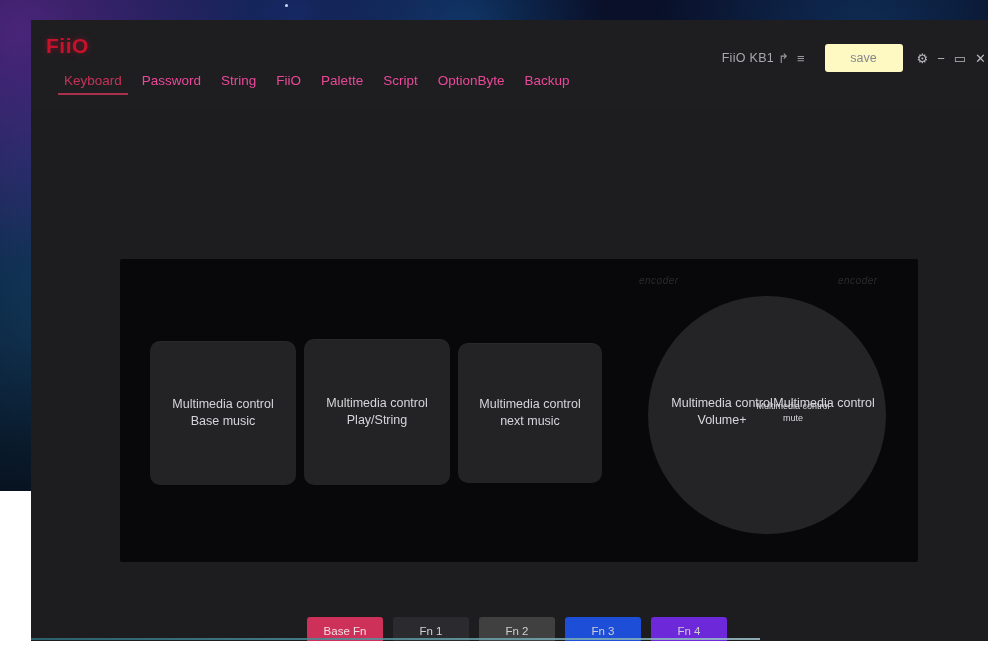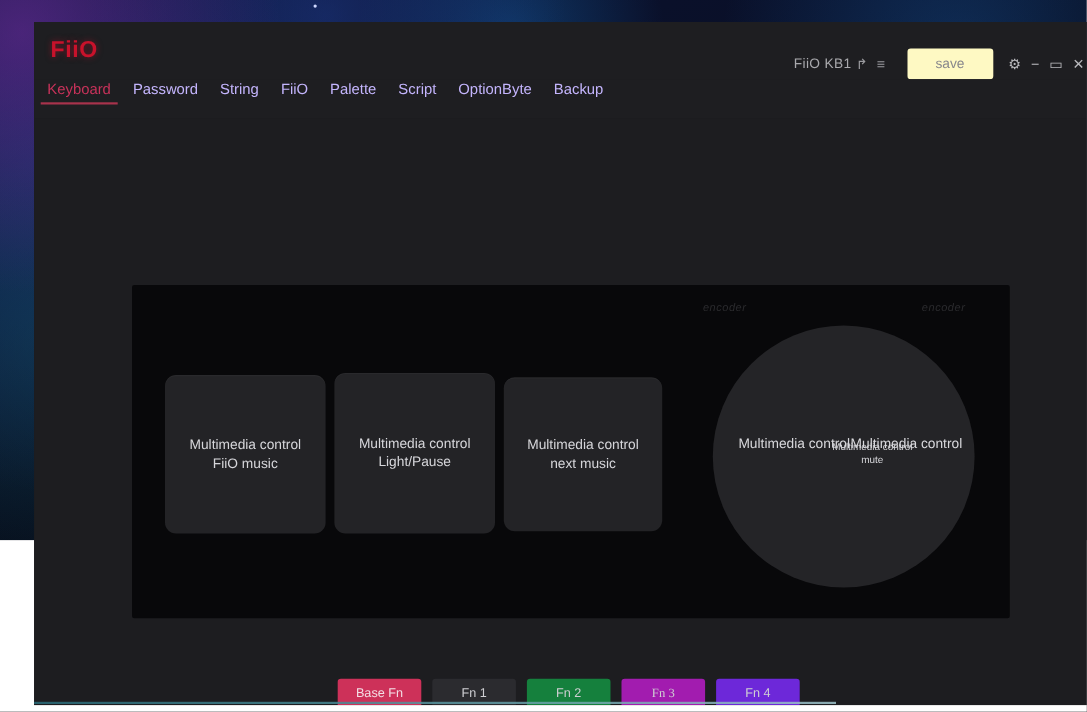--- a/index.html
+++ b/index.html
@@ -74,27 +74,27 @@
   #win-controls {
     margin-left: 14px; margin-right: 2px;
     display:flex; align-items:center; gap:9px;
   }
   .win-ctl { color:#b9b9bd; font-size:13px; line-height:1; cursor:default; }
   
   #navbar {
     position:relative;
     height: 36px;
     background:#1e1e21;
-    padding-left: 2px;
+    padding-left: 23px;
     display:flex; align-items:flex-start; gap:0;
   }
   .nav-tab {
     position:relative;
     font-size: 13.5px;
-    color: #c4b5fd;
+    color: #ec4899;
     padding: 1px 10px 7px 10px;
     cursor: default;
     white-space: nowrap;
   }
   .nav-tab.active { color:#c8325a; }
   .nav-tab.active::after {
     content:""; position:absolute; left:4px; right:4px; bottom:0;
     height:2px; background:#a8324c;
   }
   
@@ -164,22 +164,22 @@
     border-radius: 3px;
     border:none;
     background:#2b2b2f;
     color:#cfcfd3;
     font-size: 11.5px;
     font-family: "Liberation Sans", sans-serif;
     display:flex; align-items:center; justify-content:center;
     cursor: default;
   }
   .fn-button.active { background:#cd3159; color:#f3dde4; }
-  #fn-b2 { background:#15803d; }
-  #fn-b3 { background:#a21caf;font-family:Liberation Serif, serif; }
+  #fn-b2 { background:#404040; }
+  #fn-b3 { background:#1d4ed8; }
   #fn-b4 { background:#6d28d9; }
 </style>
 </head>
 <body>
 
 <div id="desktop">
   <div id="wallpaper-star"></div>
 
   <div id="app-window">
 
@@ -213,44 +213,45 @@
       <div class="nav-tab">Backup</div>
     </div>
 
     <div id="content">
 
       <div id="keyboard-panel">
 
         <div class="keycap" id="keycap-prev">
           <div>
             <div>Multimedia control</div>
-            <div>FiiO music</div>
+            <div>Base music</div>
           </div>
         </div>
 
         <div class="keycap" id="keycap-play">
           <div>
             <div>Multimedia control</div>
-            <div>Light/Pause</div>
+            <div>Play/String</div>
           </div>
         </div>
 
         <div class="keycap" id="keycap-next">
           <div>
             <div>Multimedia control</div>
             <div>next music</div>
           </div>
         </div>
 
         <div class="dial-tick" id="dial-tick-left">encoder</div>
         <div class="dial-tick" id="dial-tick-right">encoder</div>
 
         <div id="dial">
           <div class="dial-label" id="dial-label-volup">
             <div>Multimedia control</div>
+            <div>Volume+</div>
           </div>
           <div class="dial-label" id="dial-label-mute">
             <div>Multimedia control</div>
             <div>mute</div>
           </div>
           <div class="dial-label" id="dial-label-voldown">
             <div>Multimedia control</div>
           </div>
         </div>
 

